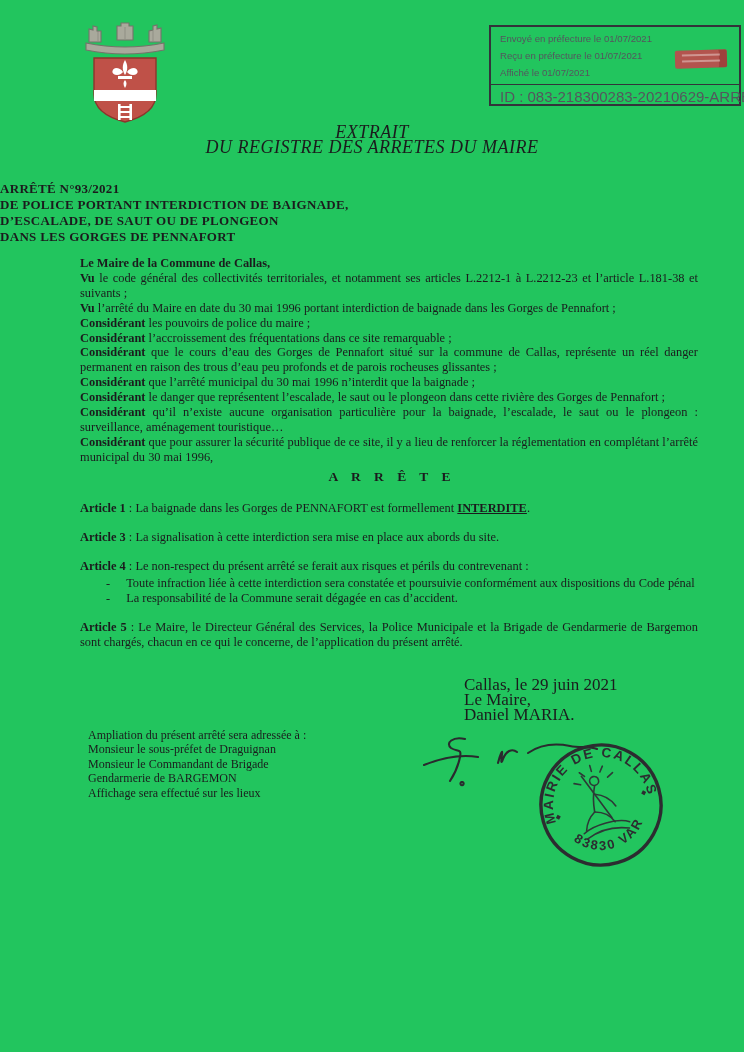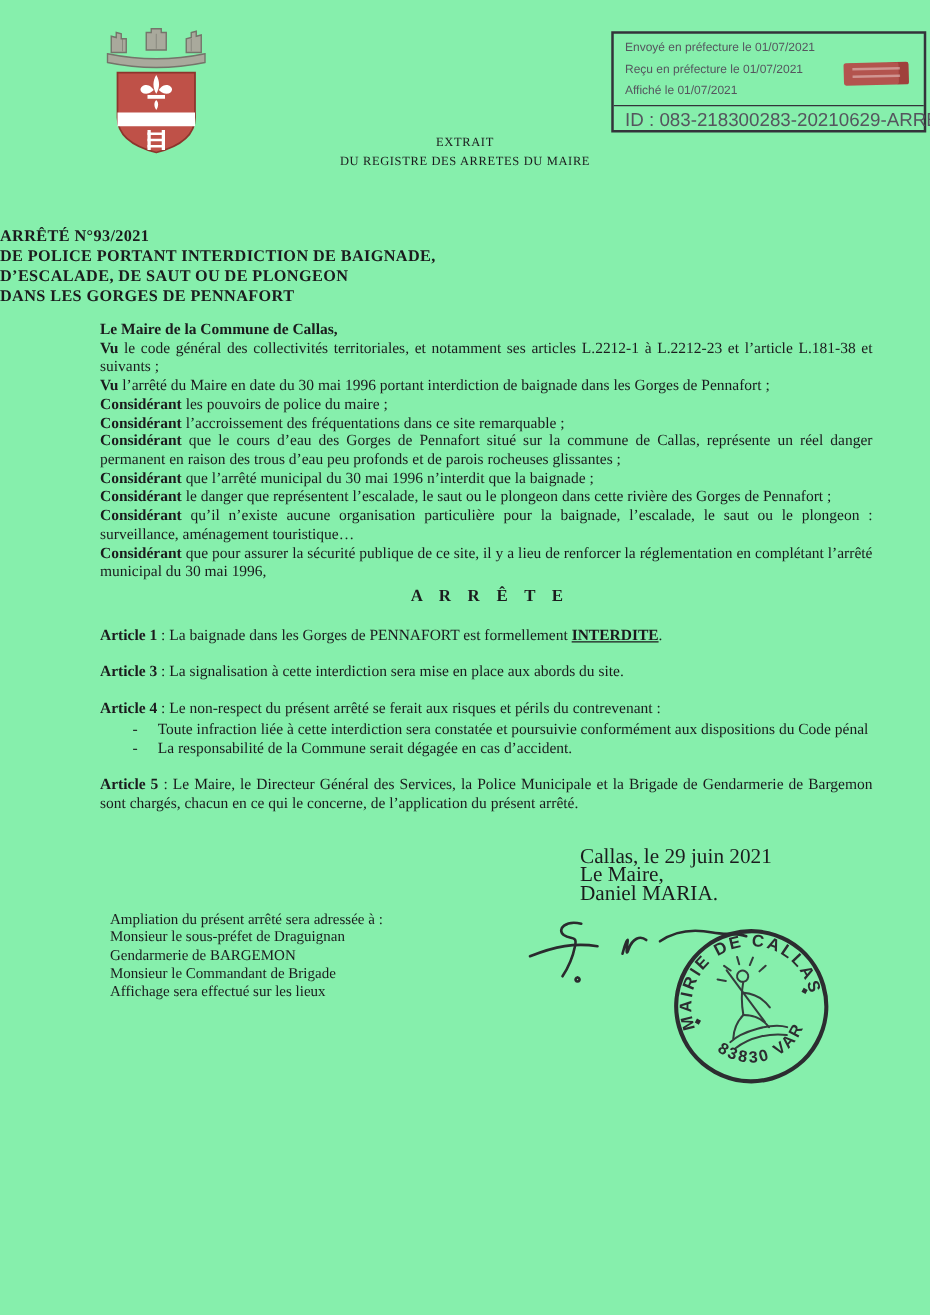--- a/index.html
+++ b/index.html
@@ -1,18 +1,18 @@
 <!DOCTYPE html>
 <html><head>
 <meta charset="utf-8">
 <style>
   html,body{margin:0;padding:0;background:#e8e8e8;}
   .sheet{
     position:relative;width:744px;height:1052px;margin:0 auto;
-    background:#86efac;color:#1b1b1d;overflow:hidden;
+    background:#22c55e;color:#1b1b1d;overflow:hidden;
     font-family:"Liberation Serif",serif;
   }
   
   .stampbox{
     position:absolute;left:489px;top:25px;width:230px;height:67px;
     border:2px solid #33333a;padding:6px 9px 4px;
     font-family:"Liberation Sans",sans-serif;font-size:9.6px;color:#55555e;
   }
   .stampbox .sline{margin:0 0 6px;white-space:nowrap;}
   .stampbox .idline{
@@ -21,22 +21,22 @@
   }
   .red-stamp{
     position:absolute;right:12px;top:23px;width:52px;height:18px;
     background:#b3544e;border-radius:2px;transform:rotate(-1.5deg);
     box-shadow:inset -8px 0 0 rgba(135,42,40,.45);
   }
   .red-stamp i{display:block;height:2.5px;margin:3.5px 7px 0;background:rgba(255,255,255,.38);}
   
   .arms{position:absolute;left:80px;top:22px;}
   
-  .regtitle{position:absolute;top:108px;left:0;width:100%;text-align:center;
-    font-size:10px;line-height:14.6px;letter-spacing:.5px;}
+  .regtitle{position:absolute;top:125px;left:0;width:100%;text-align:center;
+    font-size:18px;line-height:14.6px;letter-spacing:.5px;font-style:italic;}
   .decree{position:absolute;top:181px;left:0;width:100%;text-align:left;
     font-weight:bold;font-size:13px;line-height:16px;letter-spacing:.3px;}
   
   .preamble{position:absolute;left:80px;top:256px;width:618px;
     font-size:12.4px;line-height:14.9px;text-align:justify;}
   .preamble p{margin:0;}
   .arreteword{position:absolute;top:469px;left:0;width:100%;text-align:center;
     font-weight:bold;font-size:13.5px;letter-spacing:5px;padding-left:20px;}
   .articles{position:absolute;left:80px;top:501px;width:618px;
     font-size:12.4px;line-height:15px;text-align:justify;}
@@ -149,22 +149,22 @@
 
   <div class="dateblock">
     <div>Callas, le 29 juin  2021</div>
     <div>Le Maire,</div>
     <div>Daniel MARIA.</div>
   </div>
 
   <div class="ampliation">
     <div>Ampliation du présent arrêté sera adressée à :</div>
     <div>Monsieur le sous-préfet de Draguignan</div>
+    <div>Monsieur le Commandant de Brigade</div>
     <div>Gendarmerie de BARGEMON</div>
-    <div>Monsieur le Commandant de Brigade</div>
     <div>Affichage sera effectué sur les lieux</div>
   </div>
 
   <svg class="signature" width="185" height="62" viewBox="0 0 185 62">
     <g fill="none" stroke="#2a2a2e" stroke-width="2.1" stroke-linecap="round">
       <path d="M6,39 C26,31 42,28 60,31"></path>
       <path d="M47,13 C35,10 27,17 33,22 C39,26 44,22 42,31 C40,41 36,49 32,55"></path>
       <path d="M44,56 a1.6,1.6 0 1 0 0.1,0"></path>
       <path d="M80,37 C82,29 85,22 84,28 C83,35 83,39 85,33 C88,25 94,22 99,26"></path>
       <path d="M110,27 C126,16 142,18 152,20 C162,22 172,20 179,23"></path>

